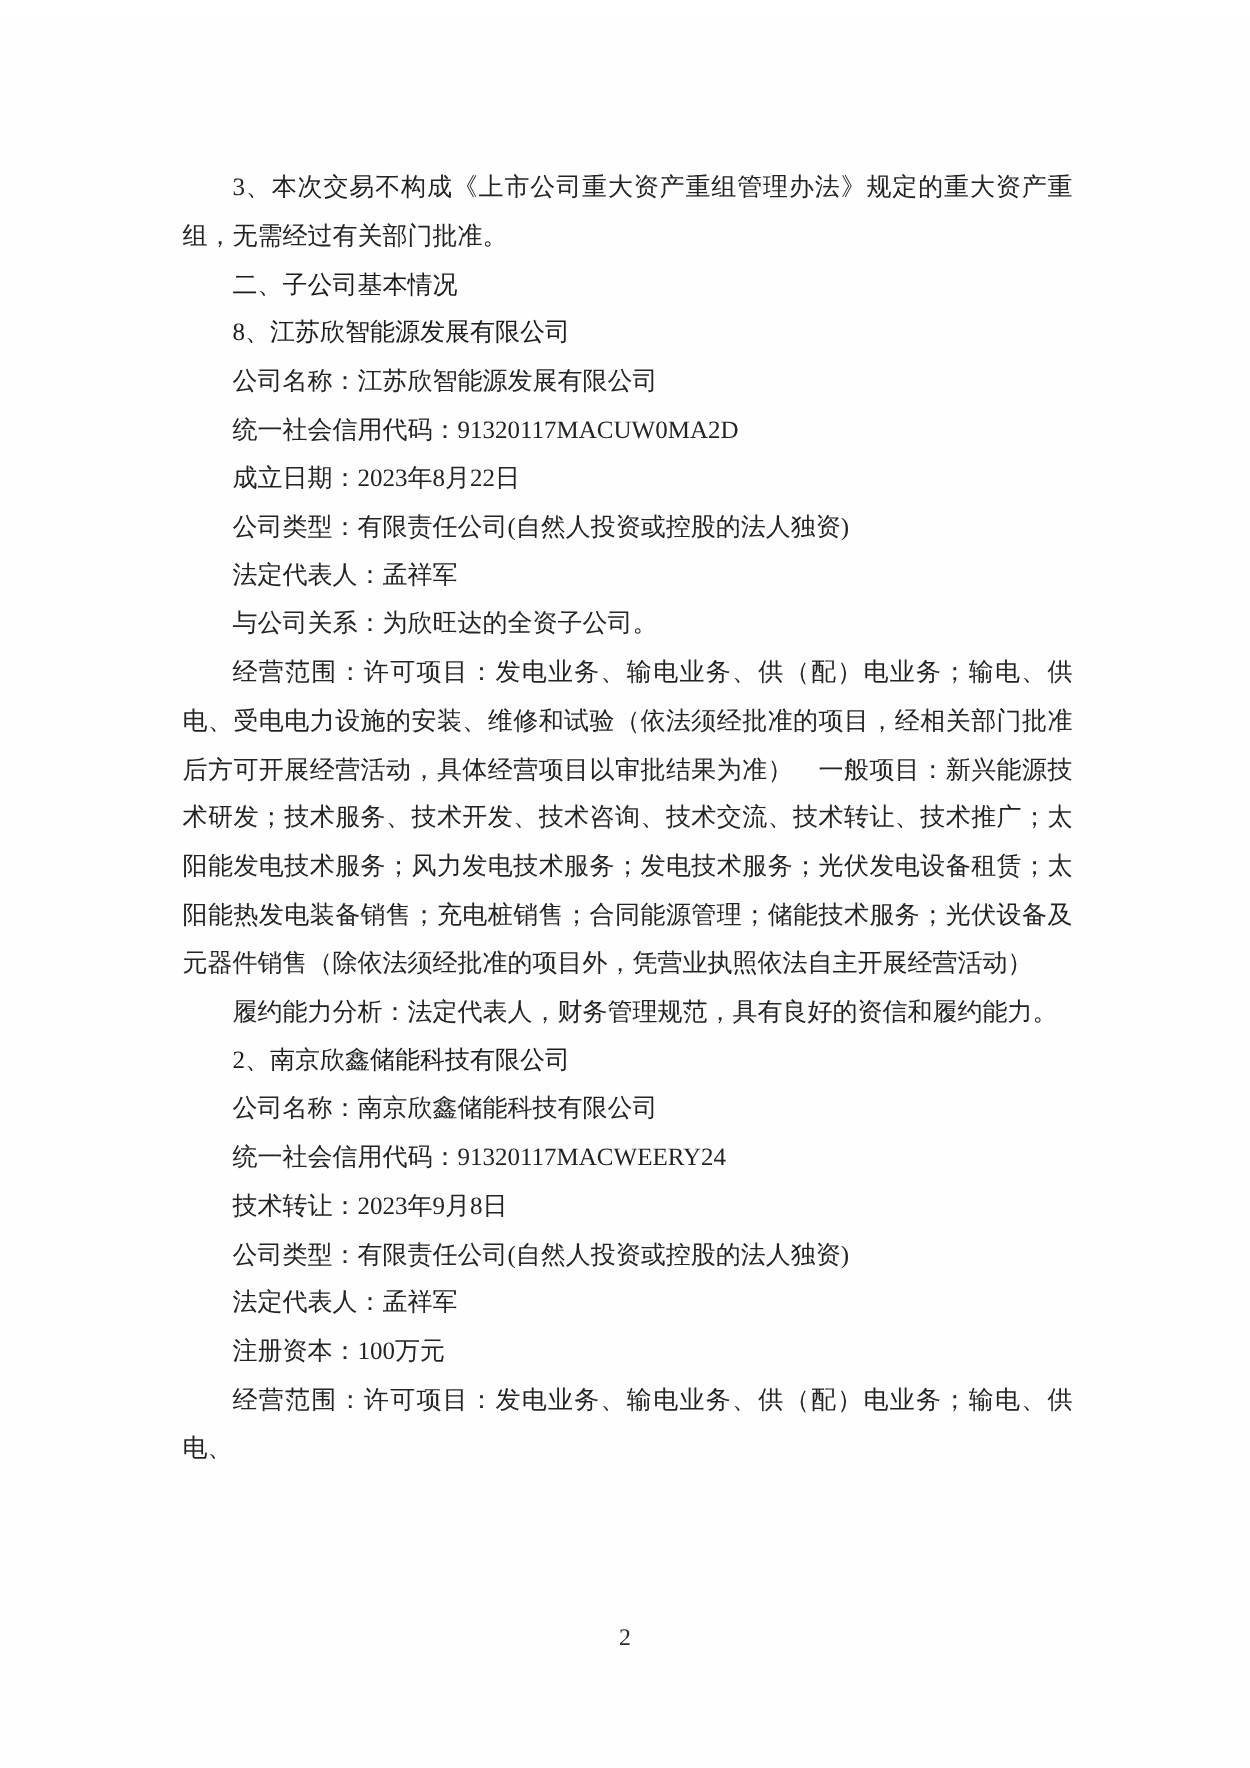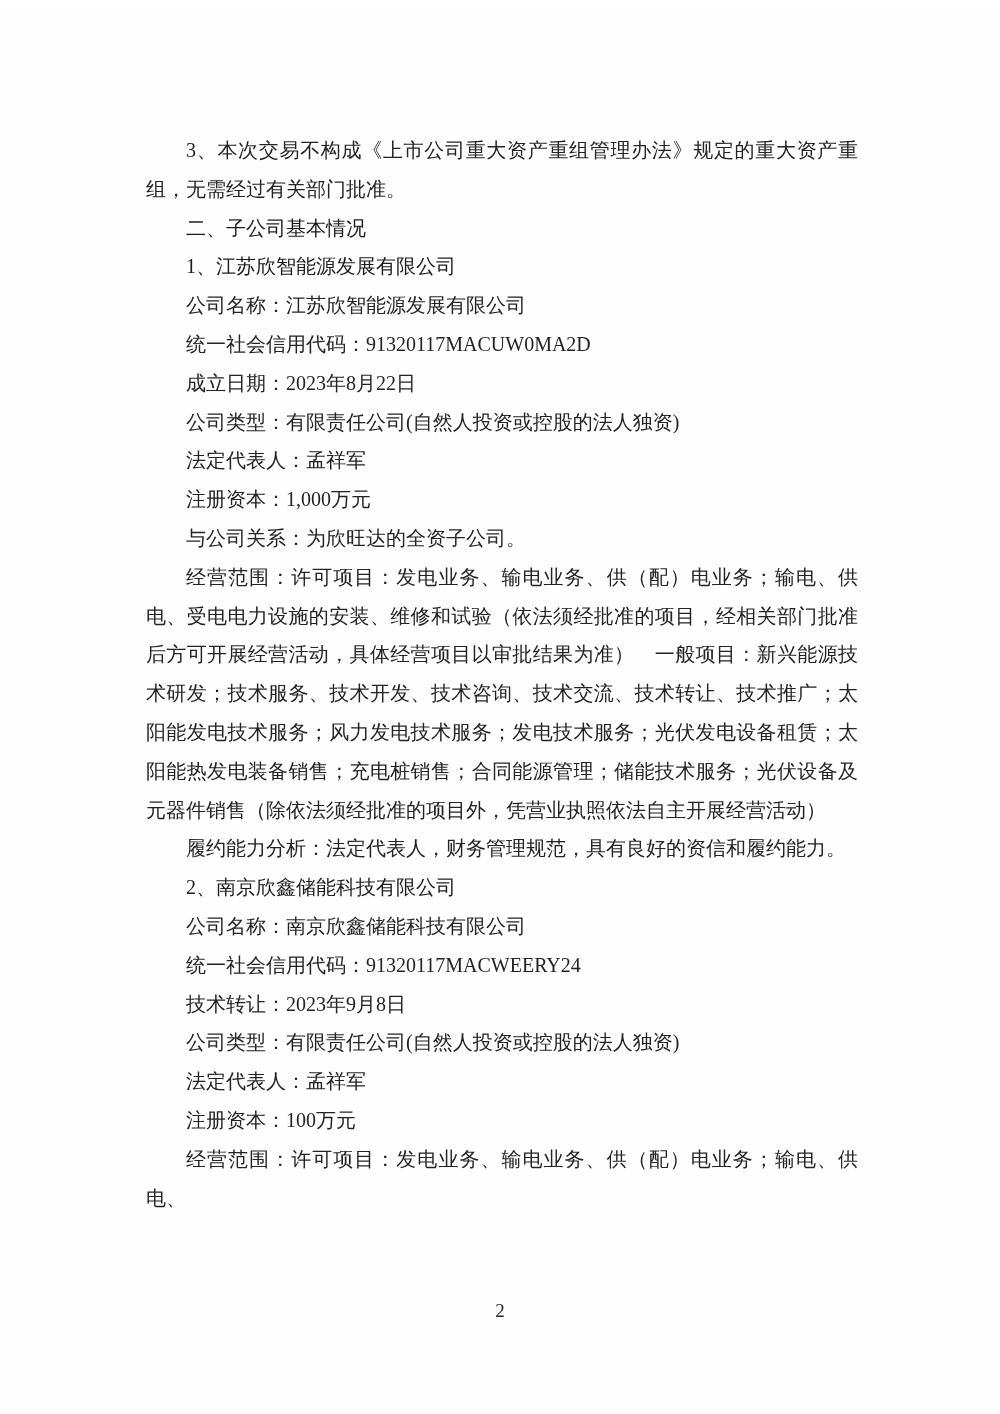--- a/index.html
+++ b/index.html
@@ -50,27 +50,26 @@
 </head>
 <body>
 
 <div class="page">
   <div class="content">
 
     <p class="para">3、本次交易不构成《上市公司重大资产重组管理办法》规定的重大资产重组，无需经过有关部门批准。</p>
 
     <p class="para bold">二、子公司基本情况</p>
 
-    <p class="para bold">1、江苏欣智能源发展有限公司</p>
+    <p class="para bold">8、江苏欣智能源发展有限公司</p>
     <p class="para">公司名称：江苏欣智能源发展有限公司</p>
     <p class="para">统一社会信用代码：91320117MACUW0MA2D</p>
     <p class="para">成立日期：2023年8月22日</p>
     <p class="para">公司类型：有限责任公司(自然人投资或控股的法人独资)</p>
     <p class="para">法定代表人：孟祥军</p>
-    <p class="para">注册资本：1,000万元</p>
     <p class="para">与公司关系：为欣旺达的全资子公司。</p>
     <p class="para">经营范围：许可项目：发电业务、输电业务、供（配）电业务；输电、供电、受电电力设施的安装、维修和试验（依法须经批准的项目，经相关部门批准后方可开展经营活动，具体经营项目以审批结果为准）　一般项目：新兴能源技术研发；技术服务、技术开发、技术咨询、技术交流、技术转让、技术推广；太阳能发电技术服务；风力发电技术服务；发电技术服务；光伏发电设备租赁；太阳能热发电装备销售；充电桩销售；合同能源管理；储能技术服务；光伏设备及元器件销售（除依法须经批准的项目外，凭营业执照依法自主开展经营活动）</p>
     <p class="para">履约能力分析：法定代表人，财务管理规范，具有良好的资信和履约能力。</p>
 
     <p class="para bold">2、南京欣鑫储能科技有限公司</p>
     <p class="para">公司名称：南京欣鑫储能科技有限公司</p>
     <p class="para">统一社会信用代码：91320117MACWEERY24</p>
     <p class="para">技术转让：2023年9月8日</p>
     <p class="para">公司类型：有限责任公司(自然人投资或控股的法人独资)</p>
     <p class="para">法定代表人：孟祥军</p>

